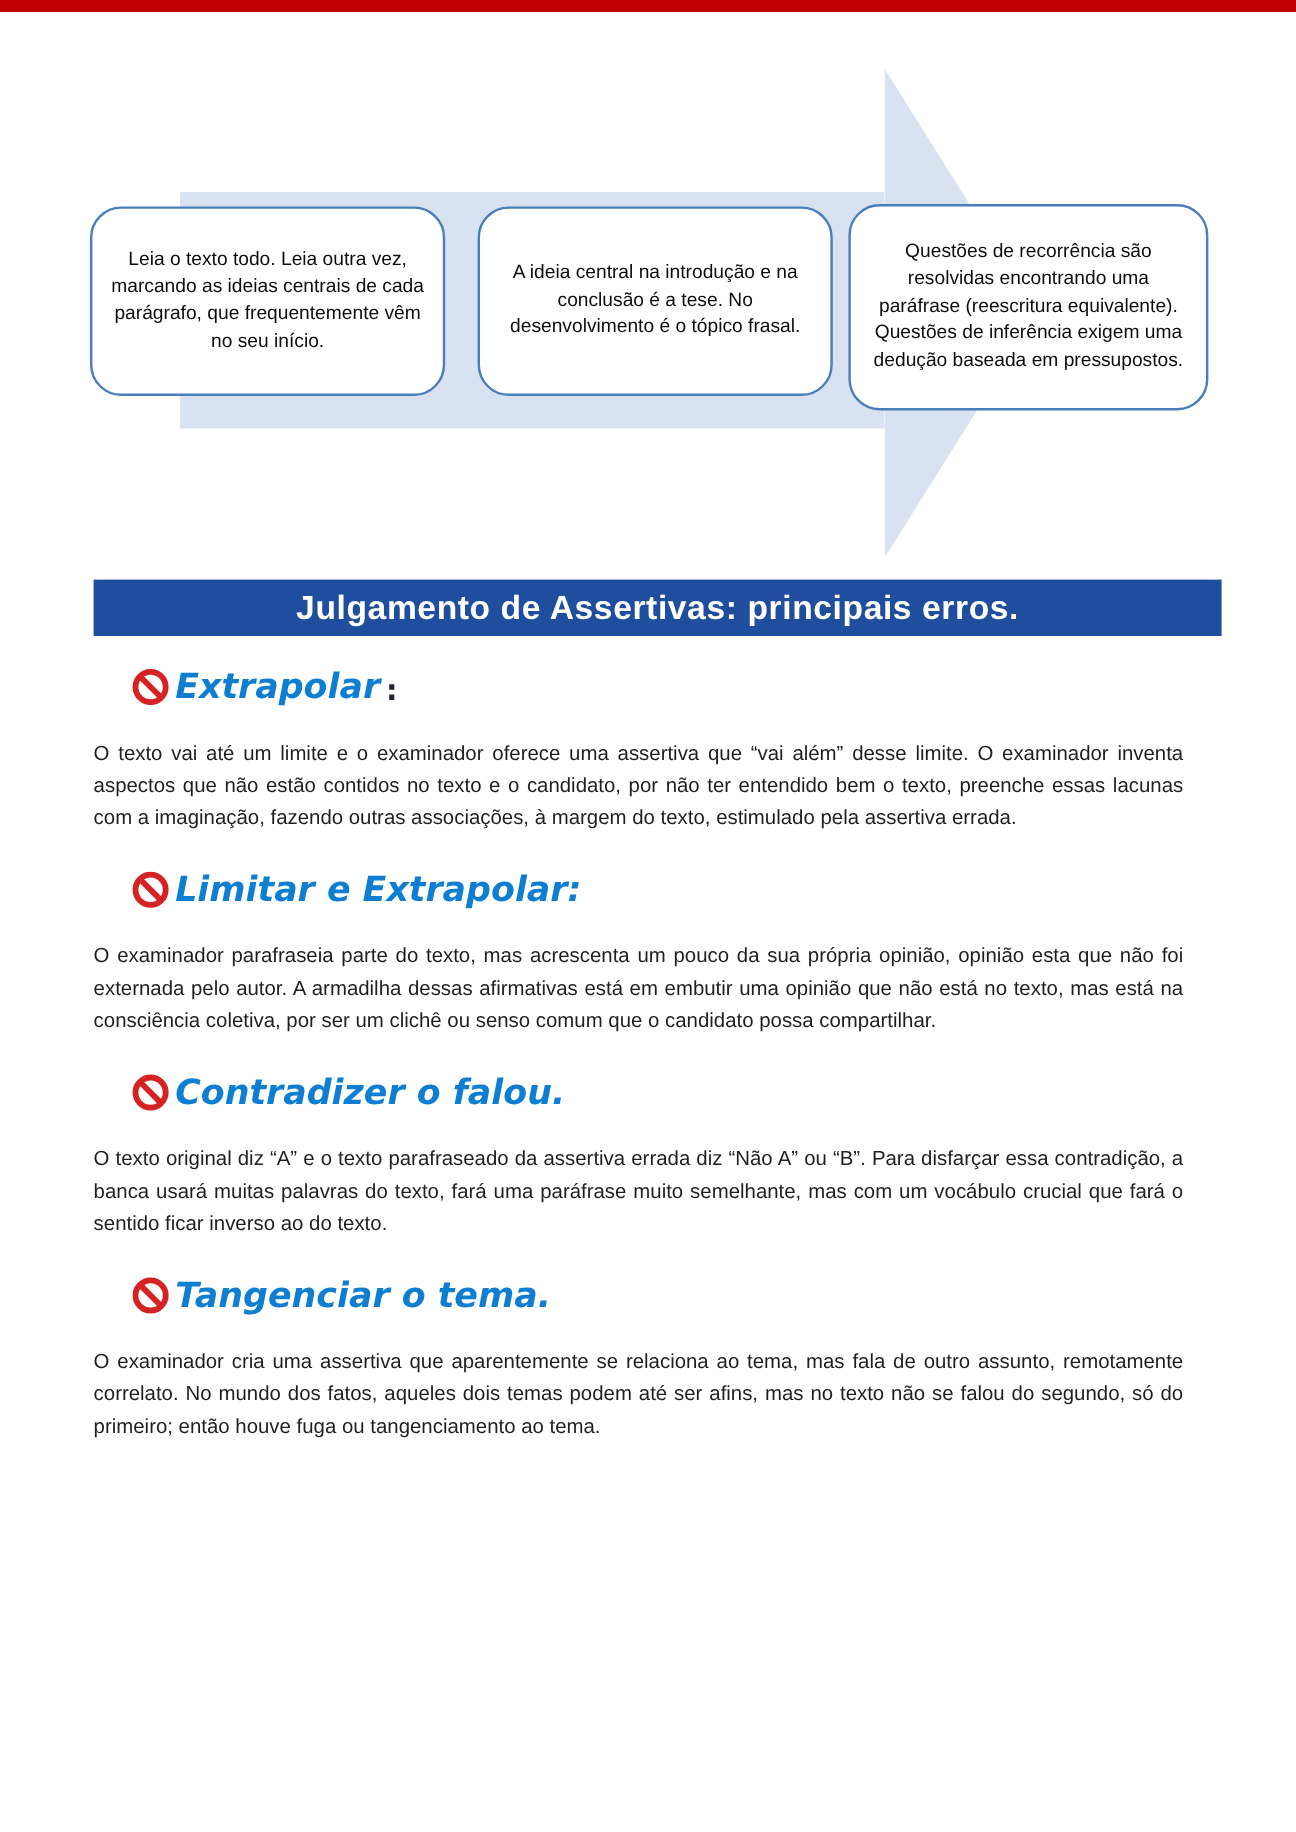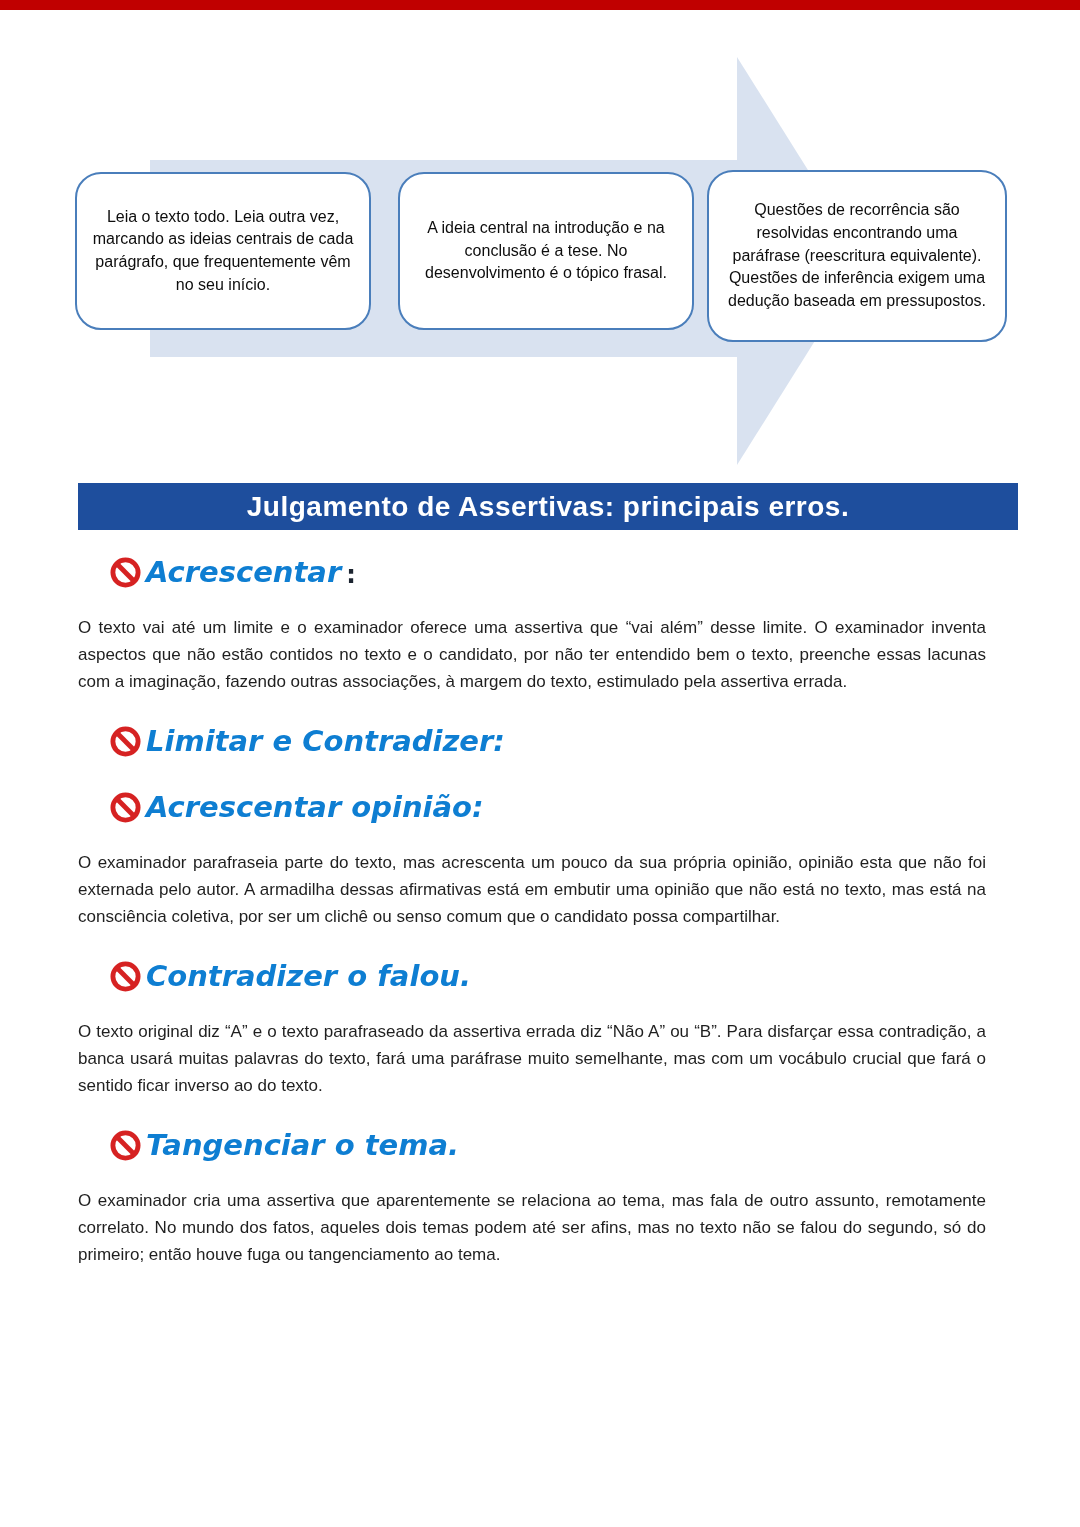--- a/index.html
+++ b/index.html
@@ -151,46 +151,36 @@
 
   <div class="content">
 
     <div class="section-heading first">
       <span class="no-icon">
         <svg viewBox="0 0 32 32" width="31" height="31">
           <circle cx="16" cy="16" r="13" fill="#ffffff" stroke="#d62222" stroke-width="5"></circle>
           <line x1="7.8" y1="7.8" x2="24.2" y2="24.2" stroke="#d62222" stroke-width="5"></line>
         </svg>
       </span>
-      <span class="heading-text">Acrescentar</span>
+      <span class="heading-text">Extrapolar</span>
       <span class="heading-suffix">:</span>
     </div>
     <p class="section-body">O texto vai até um limite e o examinador oferece uma assertiva que “vai além” desse limite. O examinador inventa aspectos que não estão contidos no texto e o candidato, por não ter entendido bem o texto, preenche essas lacunas com a imaginação, fazendo outras associações, à margem do texto, estimulado pela assertiva errada.</p>
 
     <div class="section-heading">
       <span class="no-icon">
         <svg viewBox="0 0 32 32" width="31" height="31">
           <circle cx="16" cy="16" r="13" fill="#ffffff" stroke="#d62222" stroke-width="5"></circle>
           <line x1="7.8" y1="7.8" x2="24.2" y2="24.2" stroke="#d62222" stroke-width="5"></line>
         </svg>
       </span>
-      <span class="heading-text">Limitar e Contradizer:</span>
+      <span class="heading-text">Limitar e Extrapolar:</span>
       <span class="heading-suffix"></span>
     </div>
 
-    <div class="section-heading">
-      <span class="no-icon">
-        <svg viewBox="0 0 32 32" width="31" height="31">
-          <circle cx="16" cy="16" r="13" fill="#ffffff" stroke="#d62222" stroke-width="5"></circle>
-          <line x1="7.8" y1="7.8" x2="24.2" y2="24.2" stroke="#d62222" stroke-width="5"></line>
-        </svg>
-      </span>
-      <span class="heading-text">Acrescentar opinião:</span>
-      <span class="heading-suffix"></span>
-    </div>
     <p class="section-body">O examinador parafraseia parte do texto, mas acrescenta um pouco da sua própria opinião, opinião esta que não foi externada pelo autor. A armadilha dessas afirmativas está em embutir uma opinião que não está no texto, mas está na consciência coletiva, por ser um clichê ou senso comum que o candidato possa compartilhar.</p>
 
     <div class="section-heading">
       <span class="no-icon">
         <svg viewBox="0 0 32 32" width="31" height="31">
           <circle cx="16" cy="16" r="13" fill="#ffffff" stroke="#d62222" stroke-width="5"></circle>
           <line x1="7.8" y1="7.8" x2="24.2" y2="24.2" stroke="#d62222" stroke-width="5"></line>
         </svg>
       </span>
       <span class="heading-text">Contradizer o falou.</span>

